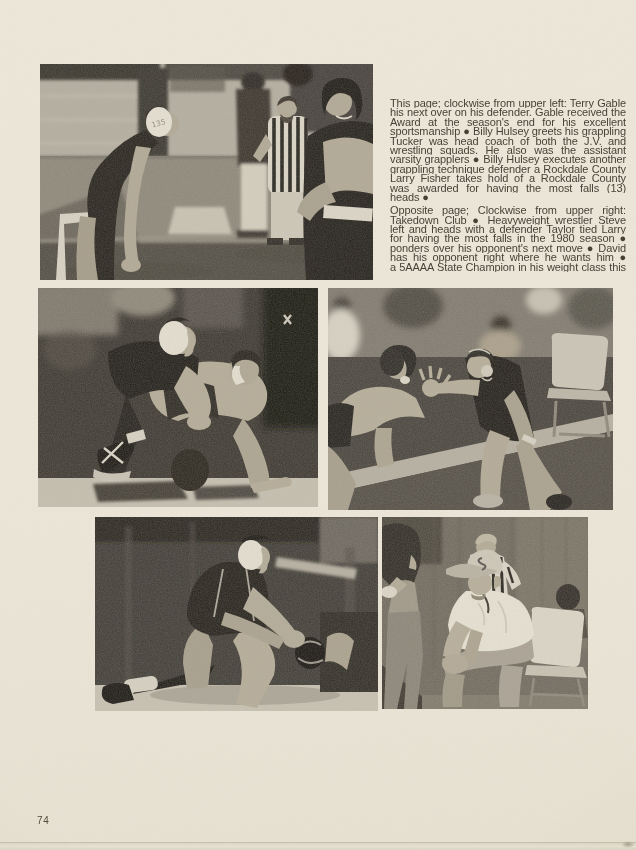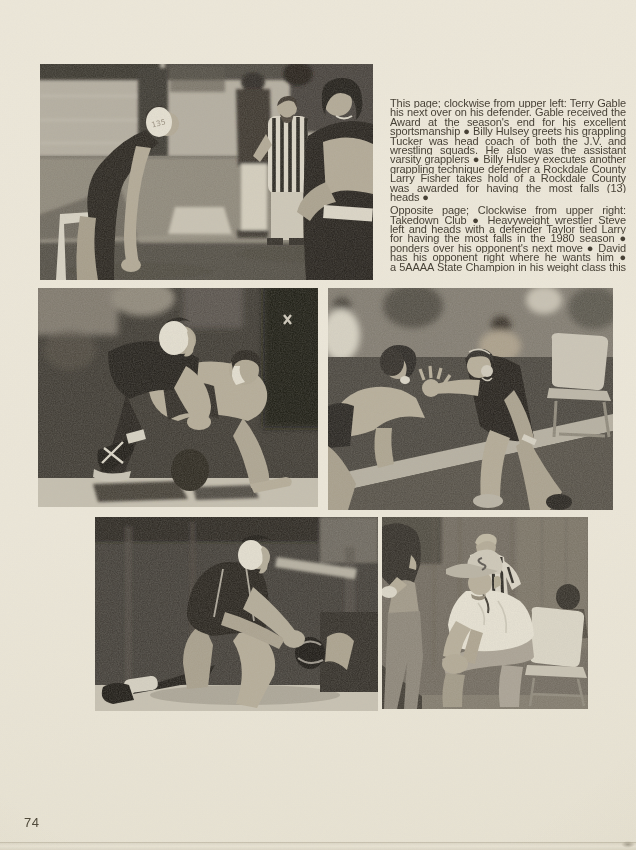--- a/index.html
+++ b/index.html
@@ -11,21 +11,21 @@
       radial-gradient(ellipse 130% 105% at 46% 44%, rgba(0,0,0,0) 58%, rgba(110,96,64,0.07) 88%, rgba(110,96,64,0.14) 100%),
       linear-gradient(177deg, #ece7d9 0%, #ebe6d8 60%, #e7e2d2 100%);
   }
   figure.photo { position:absolute; margin:0; overflow:hidden; }
   figure.photo svg { display:block; width:100%; height:100%; }
   .captions { position:absolute; left:390px; top:99px; width:236px; color:#443e33; }
   .caption { font-size:11px; line-height:9.4px; letter-spacing:-0.1px; word-spacing:-0.15px; }
   .caption + .caption { margin-top:4px; }
   .cap-line { text-align:justify; text-align-last:justify; height:9.4px; overflow:hidden; }
   .cap-line.last { text-align-last:left; }
-  .page-number { position:absolute; left:24px; top:815px; font-size:13px; letter-spacing:0.6px; color:#4e4839; }
+  .page-number { position:absolute; left:37px; top:815px; font-size:10px; letter-spacing:0.6px; color:#4e4839; }
   .scan-bottom {
     position:absolute; left:0; right:0; bottom:0; height:8px;
     border-top:1px solid rgba(125,115,90,0.22);
     background:linear-gradient(rgba(120,110,88,0.10), rgba(233,228,214,0.02) 45%, rgba(140,130,105,0.12));
   }
   .corner-smudge {
     position:absolute; right:1px; bottom:2px; width:14px; height:7px;
     background:radial-gradient(ellipse at center, rgba(95,88,70,0.45), rgba(95,88,70,0) 70%);
   }
   .paper-grain { position:absolute; inset:0; pointer-events:none; }

